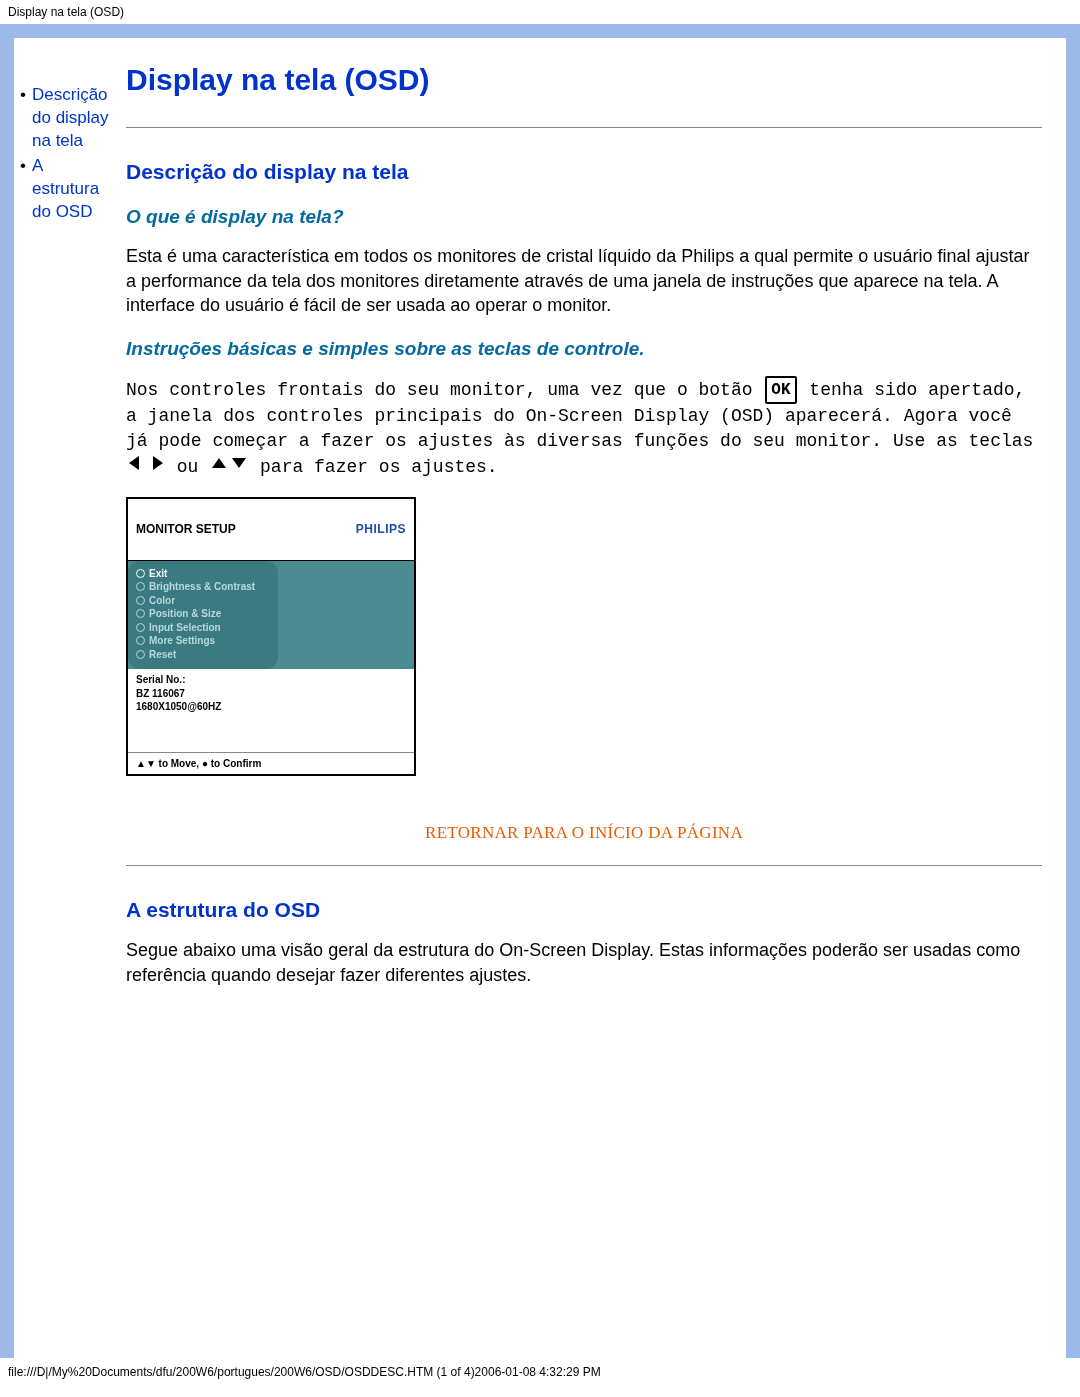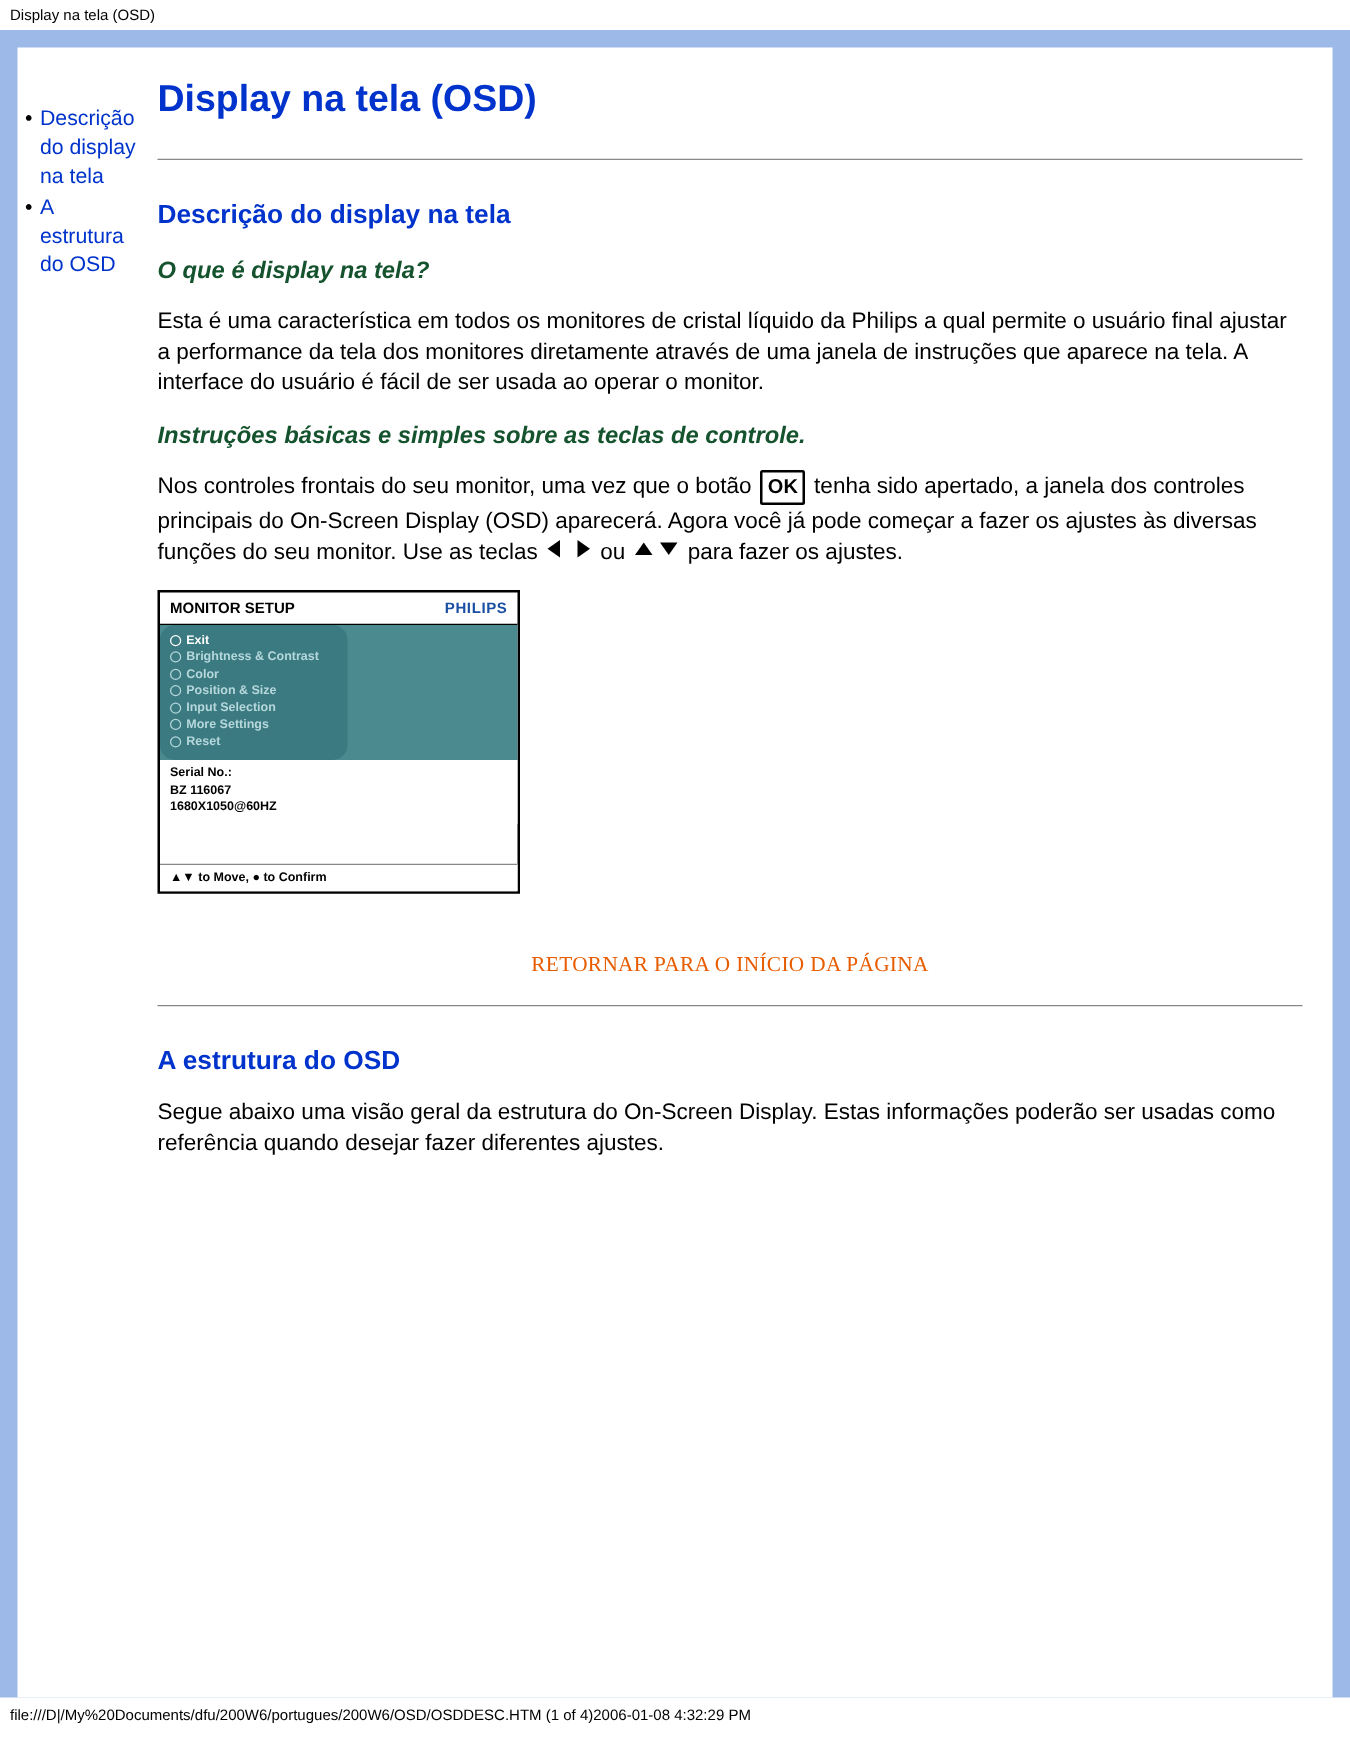--- a/index.html
+++ b/index.html
@@ -58,33 +58,33 @@
     border-top: 1px solid #888;
     margin: 18px 0;
   }
   h2.section {
     color: #0033cc;
     font-size: 21px;
     font-weight: bold;
     margin: 30px 0 14px 0;
   }
   h3.sub-orange {
-    color: #14532d;
+    color: #0369a1;
     font-style: italic;
     font-weight: bold;
     font-size: 19px;
     margin: 18px 0 14px 0;
   }
   p.body-text {
     color: #000;
     font-size: 18px;
     margin: 10px 0 18px 0;
     line-height: 1.38;
   }
-  .inline-line { line-height: 1.8; }
+  .inline-line { line-height: 1.8; font-family: Liberation Mono, monospace; }
   .ok-btn {
     display: inline-block;
     border: 2px solid #000;
     padding: 1px 4px;
     font-weight: bold;
     font-size: 16px;
     vertical-align: middle;
     border-radius: 2px;
     margin: 0 2px;
   }
@@ -96,21 +96,21 @@
   
   .osd-box {
     width: 290px;
     border: 2px solid #000;
     background: #fff;
     margin: 18px 0 26px 0;
   }
   .osd-top {
     display: flex;
     justify-content: space-between;
-    padding: 4px 8px;
+    padding: 22px 8px;
     font-size: 12px;
     font-weight: bold;
     border-bottom: 1px solid #000;
   }
   .osd-brand { color: #1a4fa3; letter-spacing: 0.5px; }
   .osd-mid {
     display: flex;
     background: #4b8a8f;
   }
   .osd-menu {

